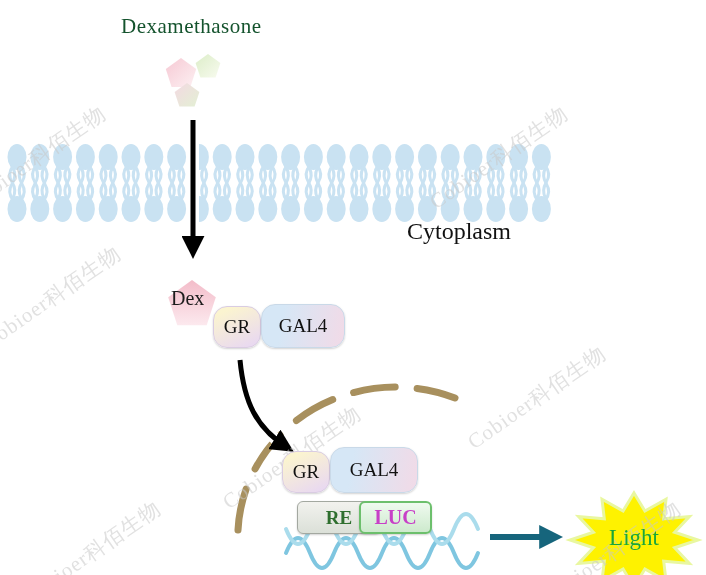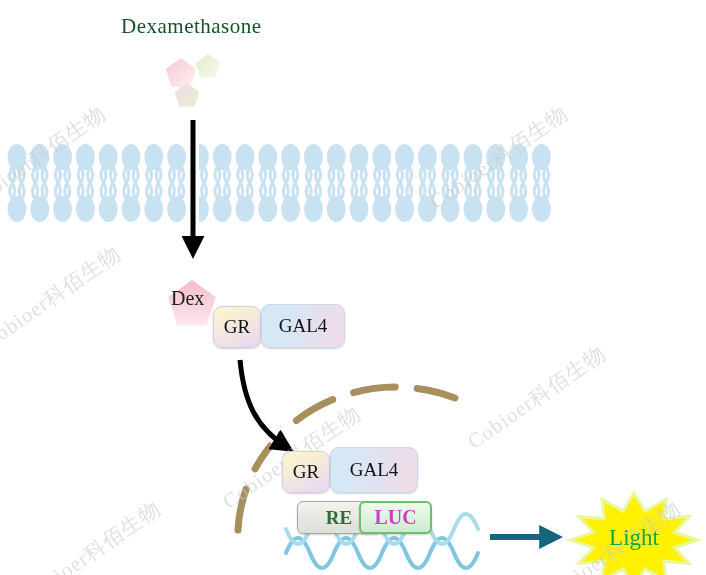--- a/index.html
+++ b/index.html
@@ -4,21 +4,21 @@
 <style>
   *{margin:0;padding:0;box-sizing:border-box}
   html,body{background:#fff}
   body{font-family:"Liberation Serif","DejaVu Serif",serif}
   .canvas{position:relative;width:706px;height:575px;background:#fff;overflow:hidden}
   .layer{position:absolute;left:0;top:0}
   .label{position:absolute;color:#1c1c1c;white-space:nowrap}
   .title{font-size:21px;color:#14532d;letter-spacing:.5px}
   .big{font-size:24px;color:#111}
   .box{position:absolute;display:flex;align-items:center;justify-content:center;
-       font-size:19px;color:#111;border-radius:9px;box-shadow:0 1px 2px rgba(0,0,0,.18)}
+       font-size:19px;color:#111;border-radius:14px;box-shadow:0 1px 2px rgba(0,0,0,.18)}
   .gr{background:linear-gradient(155deg,#fbf4d0 15%,#e9d9f0 90%);border:1px solid #d9cce2}
   .gal4{background:linear-gradient(100deg,#d6e7f6 25%,#f0dbe8 95%);border:1px solid #c9d9e8}
   .re{background:linear-gradient(#f2f2ee,#dbe0d8);border:1px solid #a3a8a0;
       color:var(--re-text,#2f6f2f);font-weight:bold;border-radius:6px}
   .luc{background:linear-gradient(#effaef,#cdeacd);border:2px solid #6cbf6c;
        color:var(--luc-text,#c740c7);font-weight:bold;border-radius:6px;font-size:20px}
   .light-label{position:absolute;width:82px;text-align:center;font-weight:normal;
        font-size:23px;color:var(--light-text,#19a63a)}
   .wm{position:absolute;font-size:21px;color:var(--watermark,#c9c9c9);opacity:.55;
       transform:rotate(-35deg);transform-origin:0 50%;white-space:nowrap;
@@ -141,20 +141,21 @@
 
   <div class="wm" style="left:-30px;top:190px" data-name="watermark">Cobioer科佰生物</div>
   <div class="wm" style="left:-15px;top:330px" data-name="watermark">Cobioer科佰生物</div>
   <div class="wm" style="left:225px;top:490px" data-name="watermark">Cobioer科佰生物</div>
   <div class="wm" style="left:432px;top:190px" data-name="watermark">Cobioer科佰生物</div>
   <div class="wm" style="left:470px;top:430px" data-name="watermark">Cobioer科佰生物</div>
   <div class="wm" style="left:25px;top:585px" data-name="watermark">Cobioer科佰生物</div>
   <div class="wm" style="left:545px;top:585px" data-name="watermark">Cobioer科佰生物</div>
 
   <div class="label title" style="left:121px;top:14px" data-name="dexamethasone-label">Dexamethasone</div>
+  <div class="label big" style="left:407px;top:218px" data-name="cytoplasm-label">Cytoplasm</div>
   <div class="label" style="left:171px;top:287px;font-size:20px" data-name="dex-label">Dex</div>
 
   <div class="box gr" style="left:213px;top:306px;width:48px;height:42px" data-name="gr-box-cytoplasm">GR</div>
   <div class="box gal4" style="left:261px;top:304px;width:84px;height:44px" data-name="gal4-box-cytoplasm">GAL4</div>
 
   <div class="box gr" style="left:282px;top:451px;width:48px;height:42px" data-name="gr-box-nucleus">GR</div>
   <div class="box gal4" style="left:330px;top:447px;width:88px;height:46px" data-name="gal4-box-nucleus">GAL4</div>
   <div class="box re" style="left:297px;top:501px;width:84px;height:33px" data-name="re-box">RE</div>
   <div class="box luc" style="left:359px;top:501px;width:73px;height:33px" data-name="luc-box">LUC</div>
 

